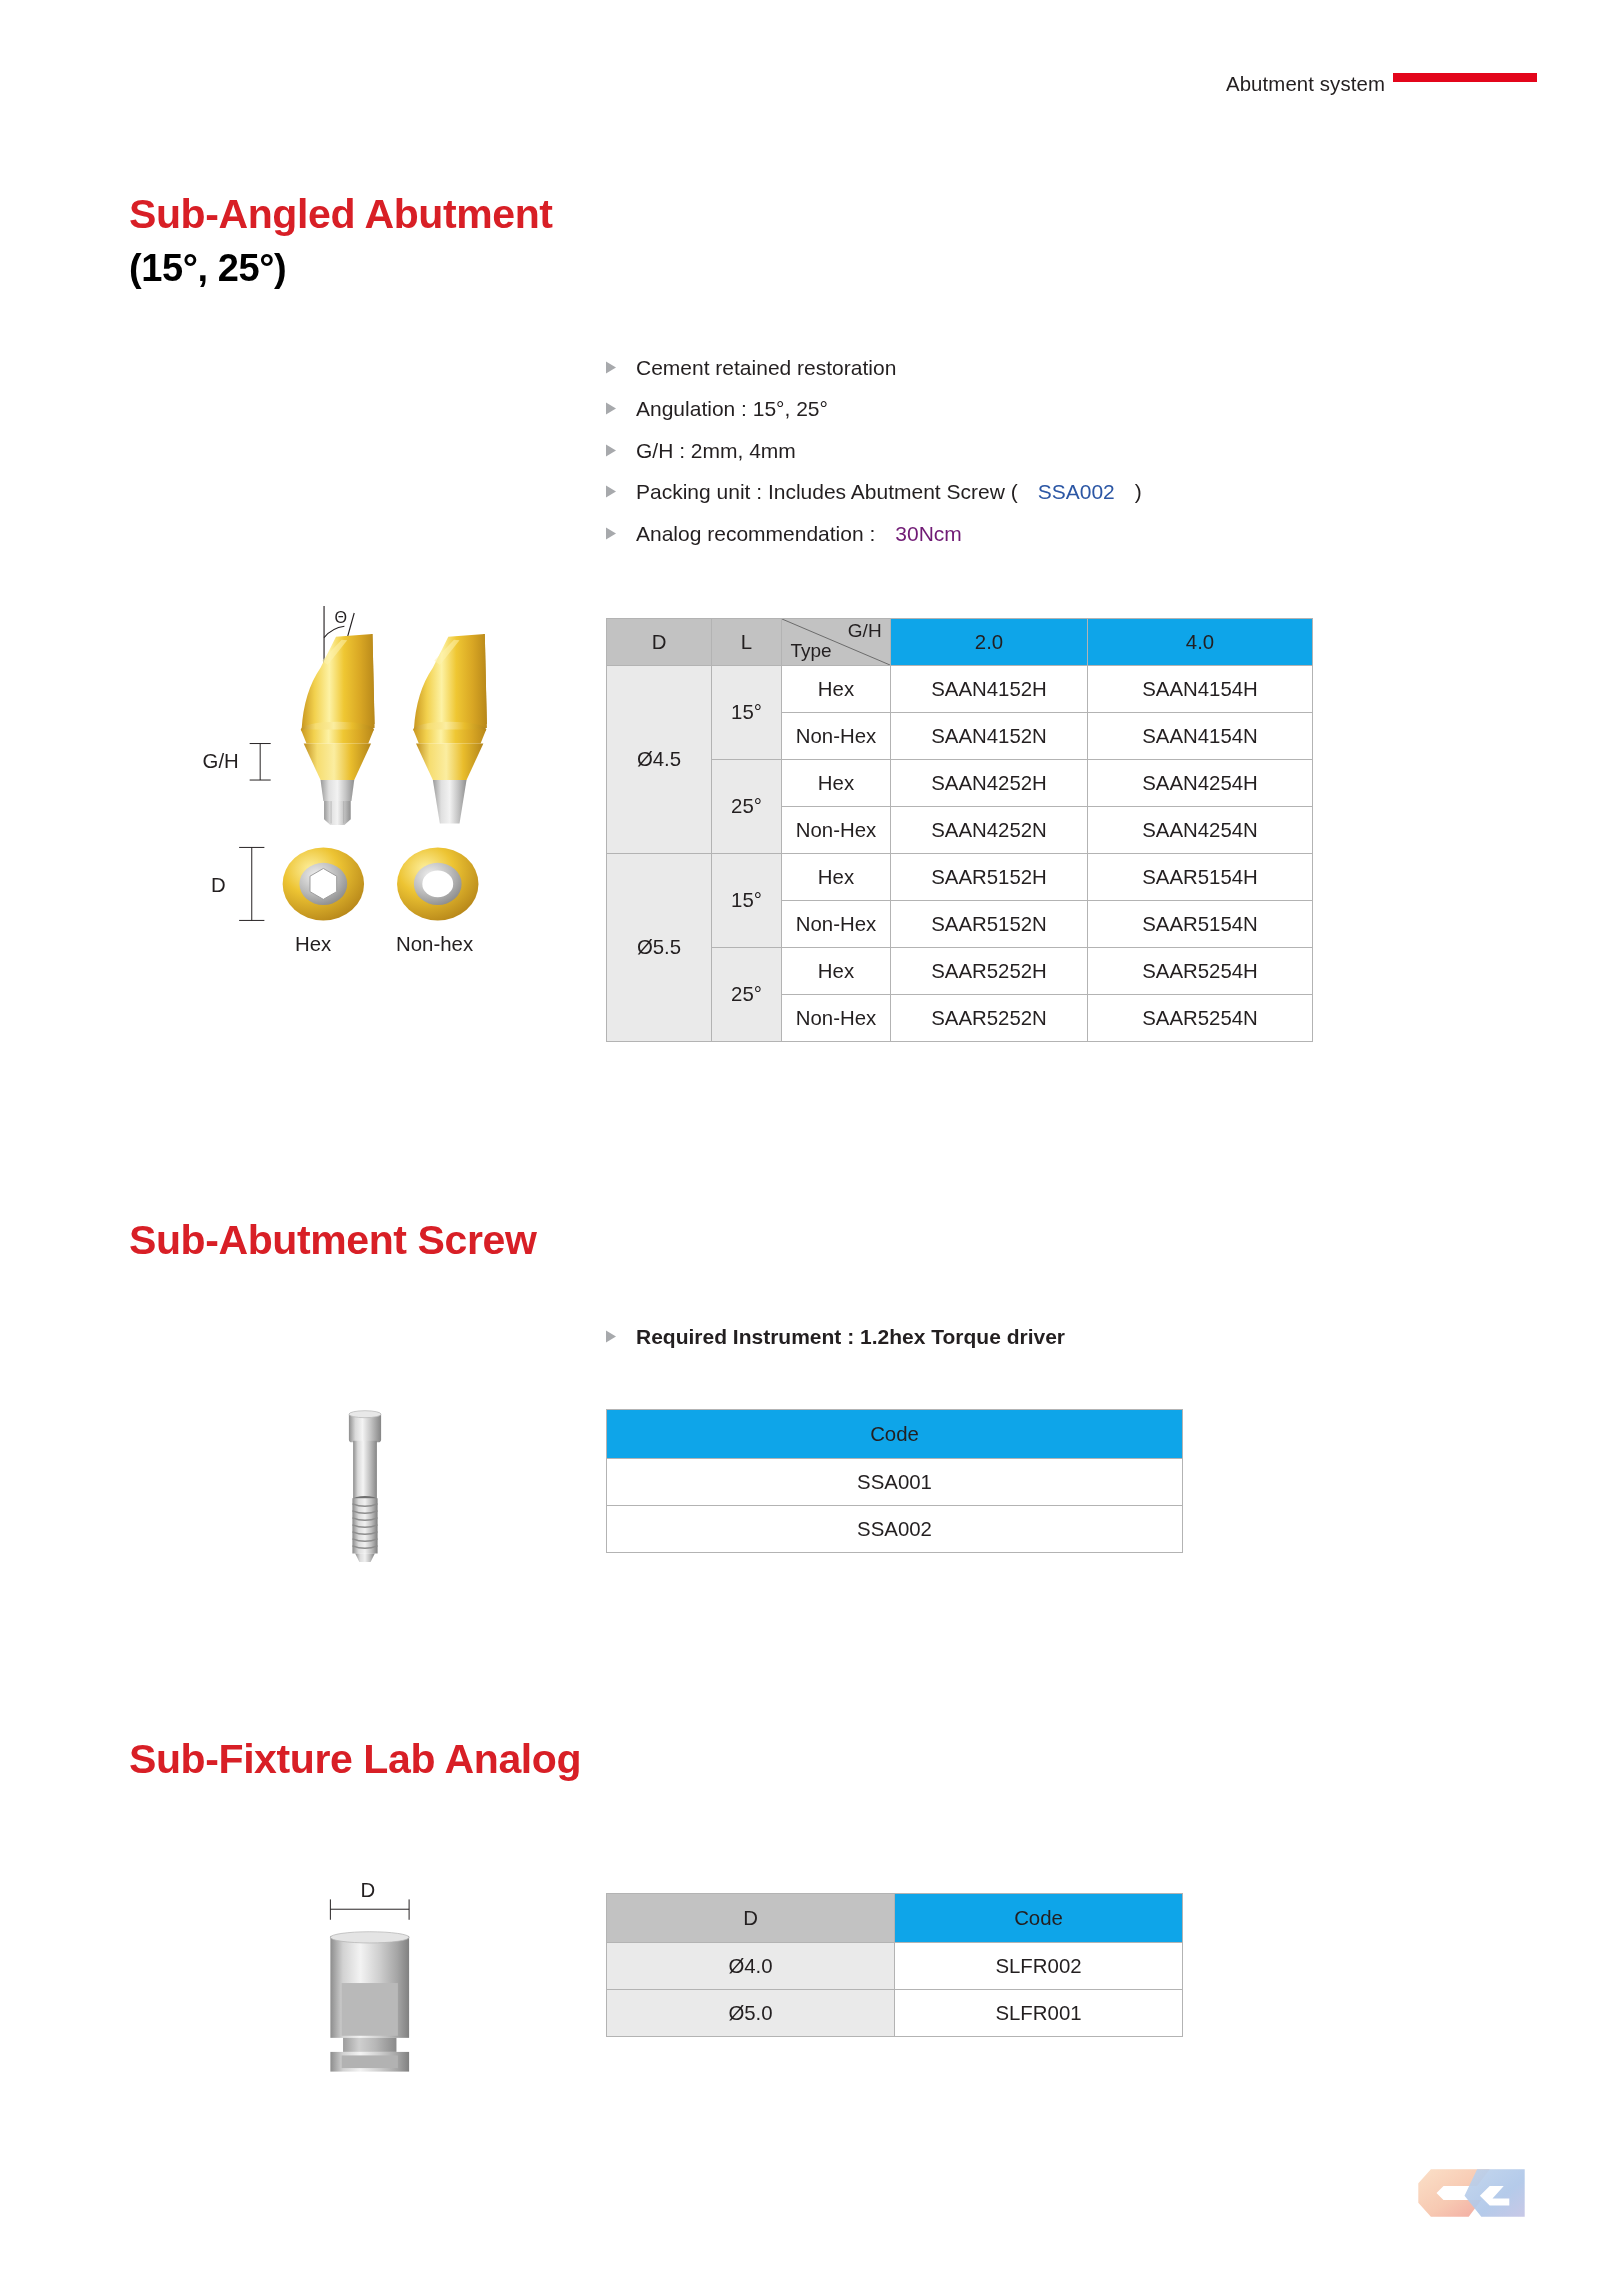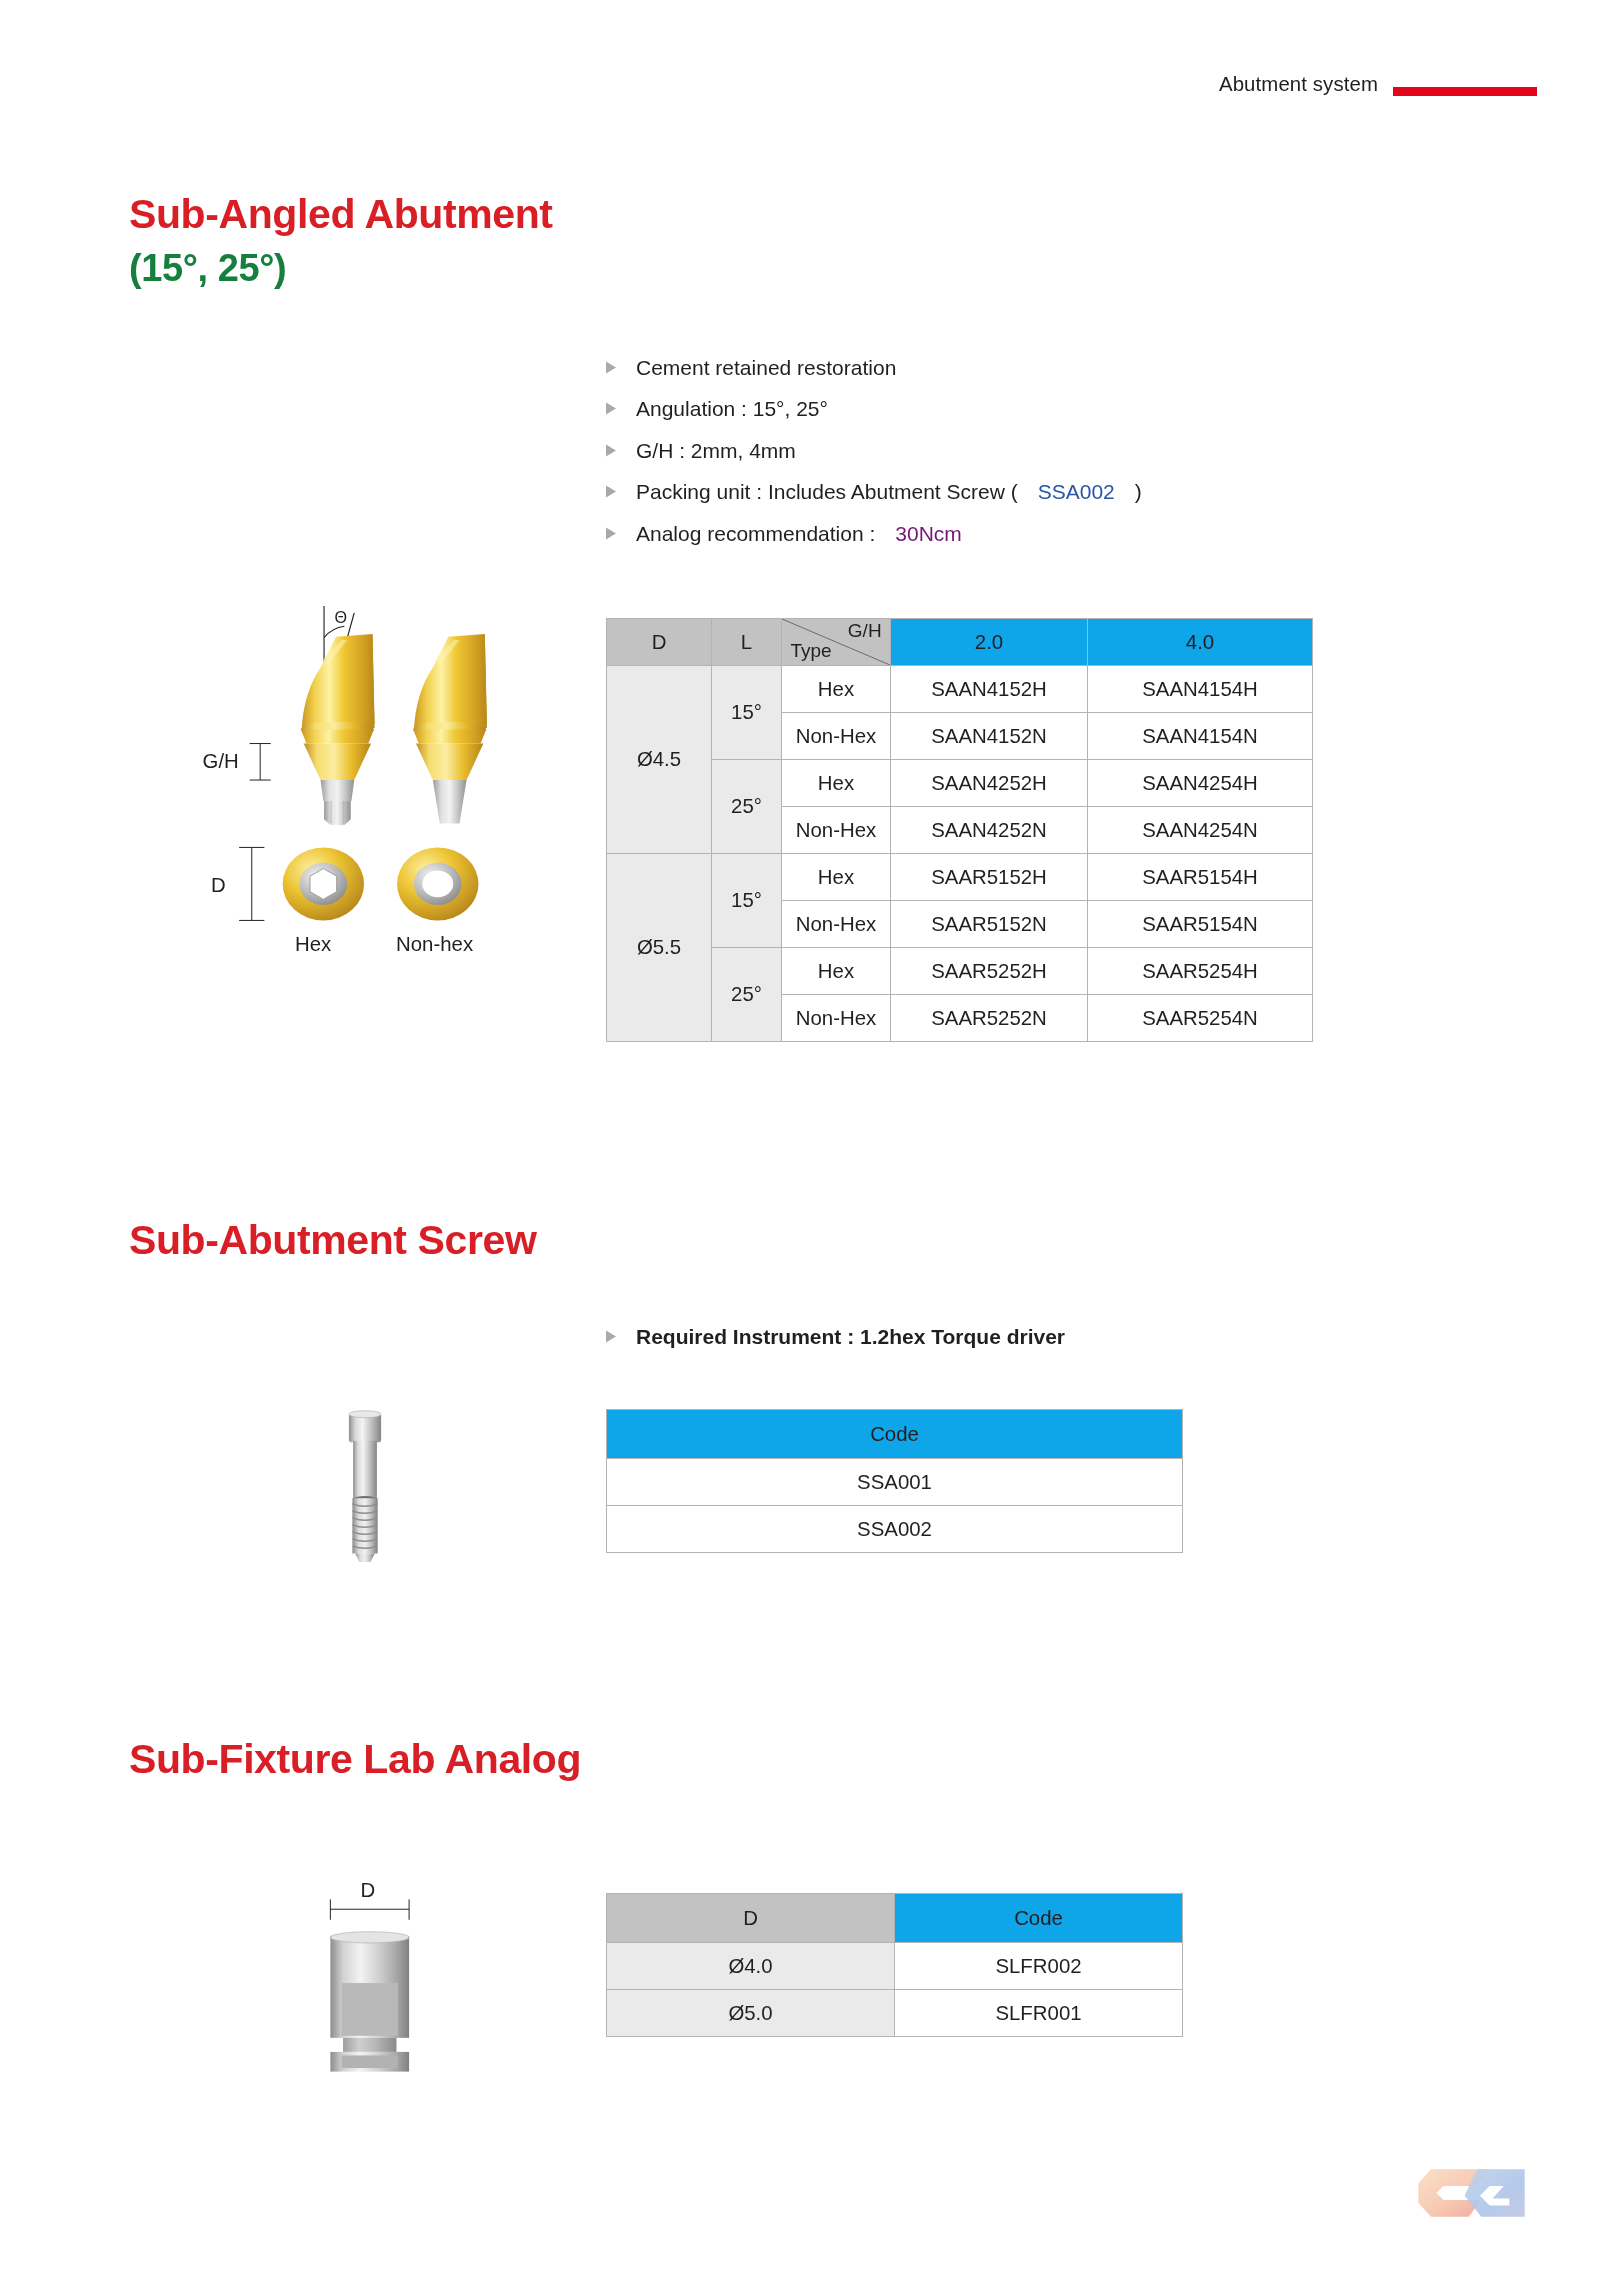--- a/index.html
+++ b/index.html
@@ -7,38 +7,38 @@
     width: 1602px; height: 2295px;
     background: #ffffff;
     font-family: "Liberation Sans", sans-serif;
     overflow: hidden;
   }
   .page { position: relative; width: 1602px; height: 2295px; }
 
   
   .page-header {
     position: absolute; top: 73px; right: 65px;
-    display: flex; align-items: flex-end; gap: 15px;
+    display: flex; align-items: flex-start; gap: 8px;
   }
   .page-header .label {
     font-size: 20.4px; color: #231f20; letter-spacing: 0.1px;
   }
   .page-header .rule {
     width: 144px; height: 9px; background: #e3051b;
   }
 
   
   .sec-title {
     position: absolute; left: 129px;
     font-size: 41px; font-weight: bold; color: #d81f26;
     letter-spacing: -0.4px; white-space: nowrap;
   }
   .sec-sub {
     position: absolute; left: 129px;
-    font-size: 38px; font-weight: bold; color: #15803d;
+    font-size: 38px; font-weight: bold; color: #000000;
     letter-spacing: -0.4px; white-space: nowrap;
   }
 
   
   .bullets { position: absolute; }
   .bullet {
     display: flex; align-items: baseline; gap: 20px;
     font-size: 21px; color: #231f20; line-height: 1;
     margin-bottom: 20.4px; white-space: nowrap;
   }

